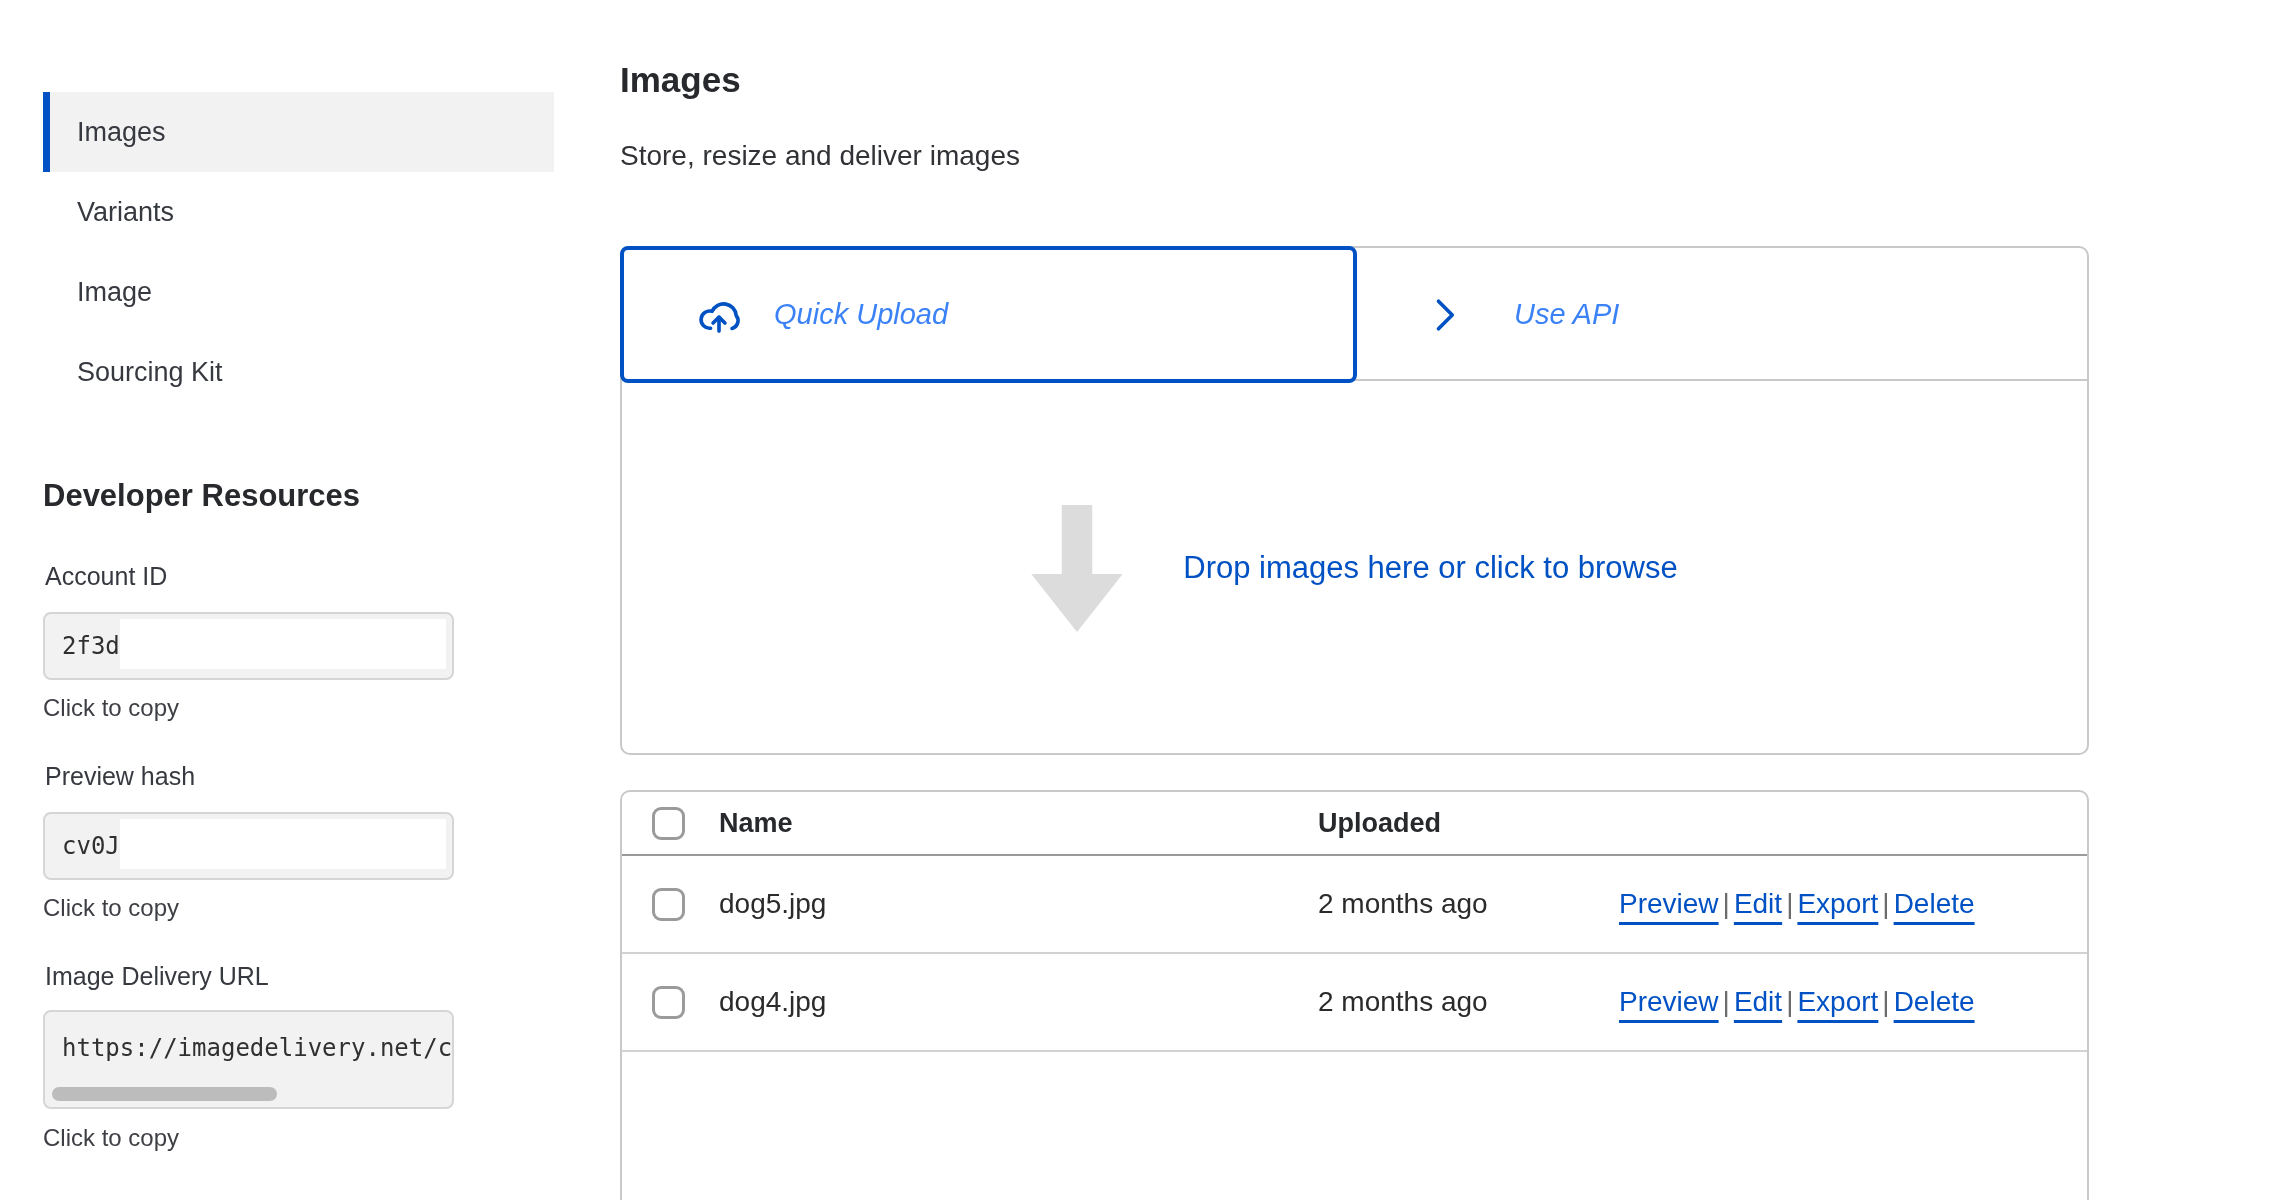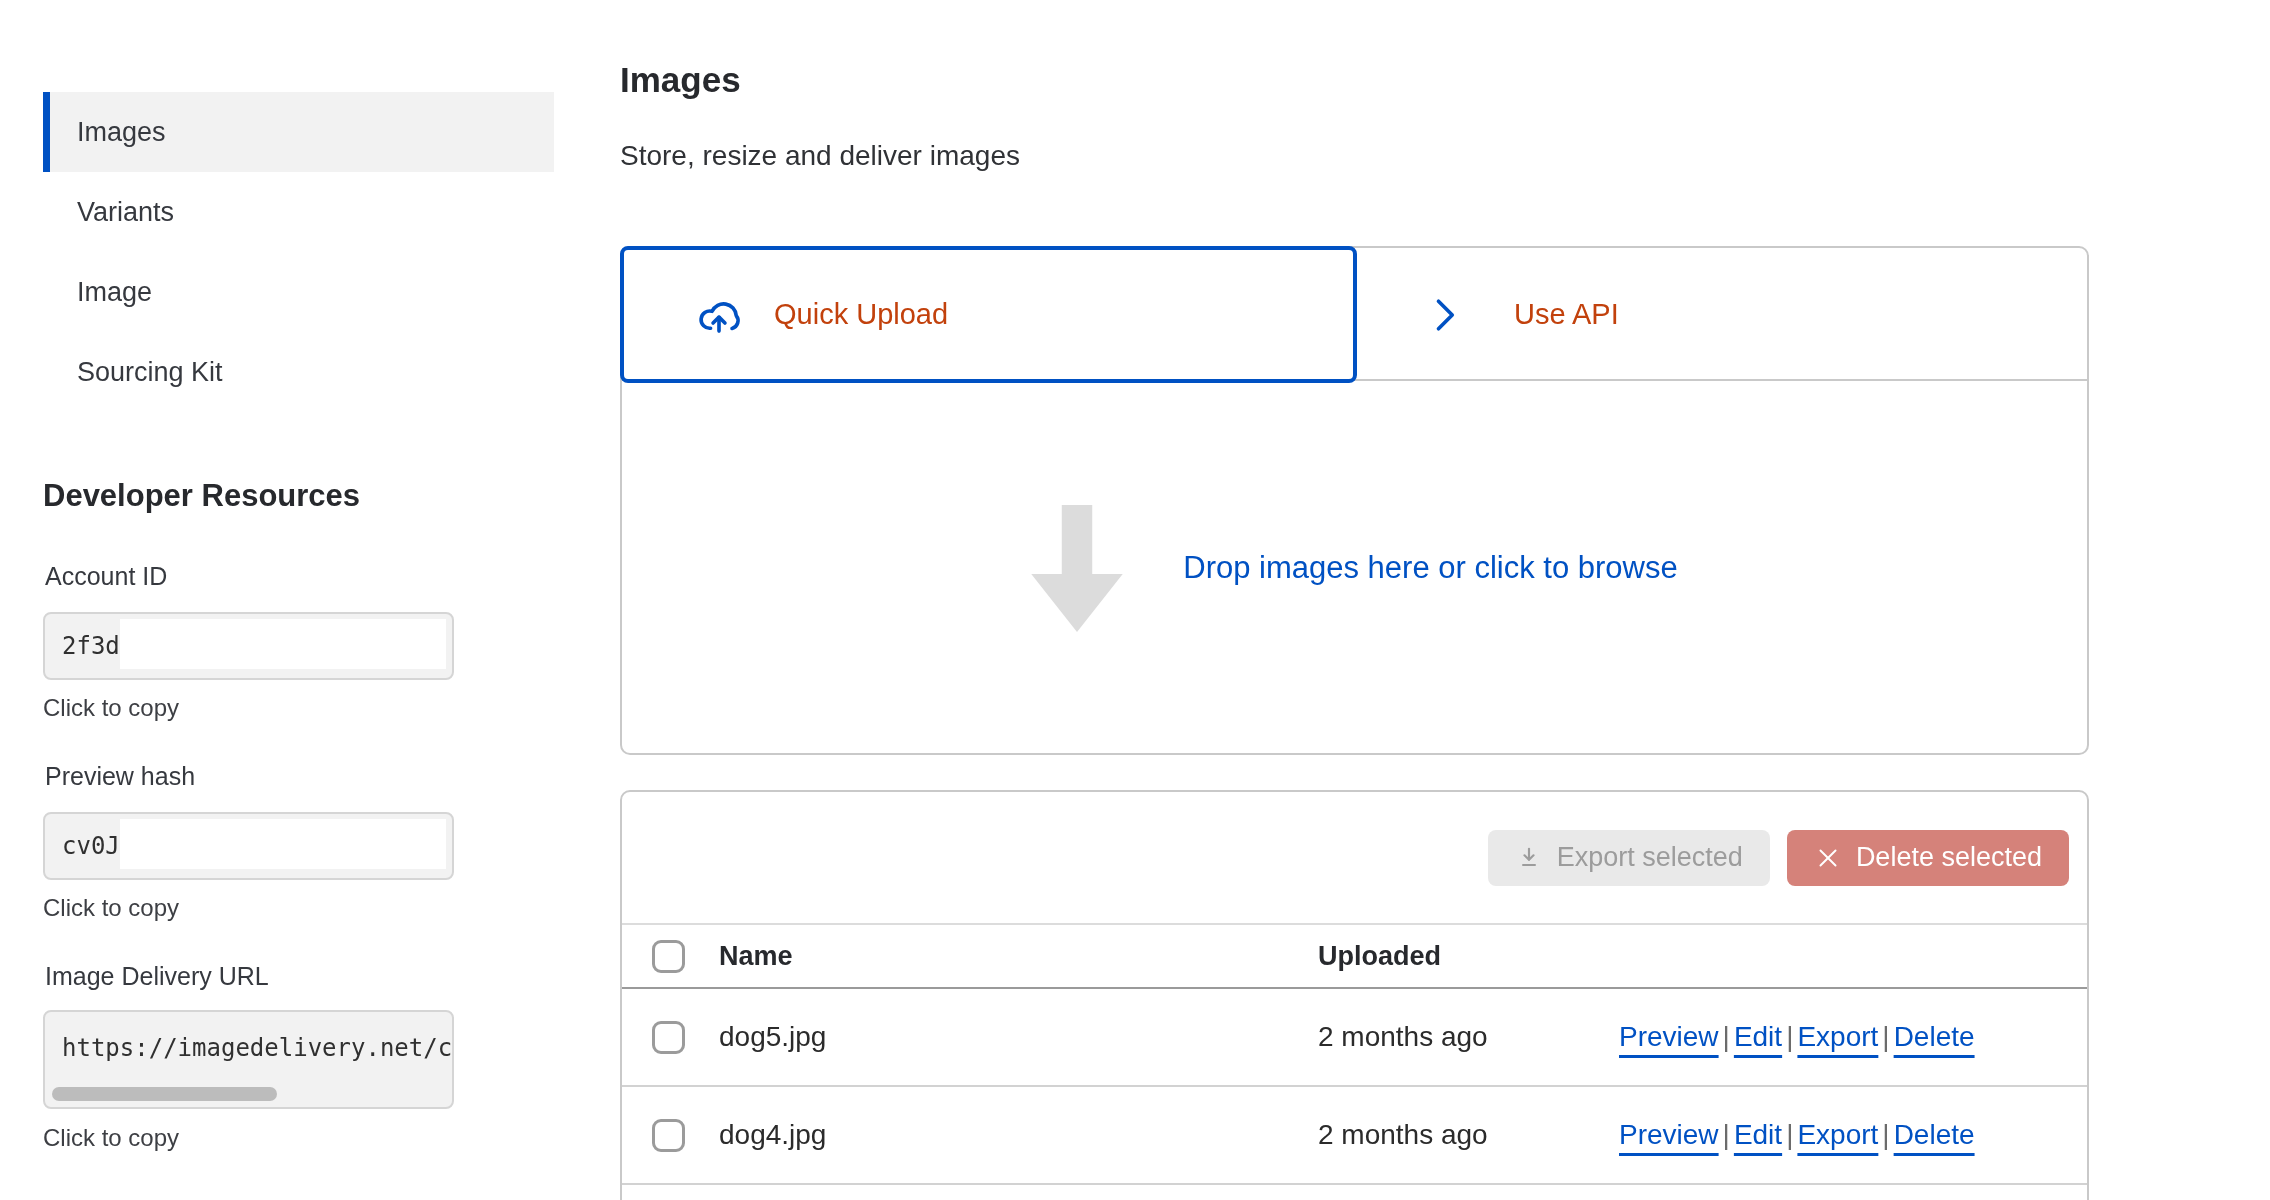--- a/index.html
+++ b/index.html
@@ -32,21 +32,21 @@
   .page-subtitle { position:absolute; left:620px; top:140px; font-size:28px; color:#303236; }
 
   .upload-card { position:absolute; left:620px; top:246px; width:1469px; height:509px;
               border:2px solid #c9c9c9; border-radius:10px; background:#fff; }
   .tab-row { position:relative; height:133px; border-bottom:2px solid #c9c9c9; }
   .tab-quick { position:absolute; left:-2px; top:-2px; width:737px; height:137px;
               background:#fff; border:4px solid #0051c3; border-radius:8px;
               display:flex; align-items:center; padding-left:70px; gap:30px; cursor:pointer; }
   .tab-api { position:absolute; left:800px; top:0; height:133px;
               display:flex; align-items:center; gap:48px; cursor:pointer; }
-  .tab-label { font-size:29px; font-weight:500; color:#c2410c; }
+  .tab-label { font-size:29px; font-weight:500; color:#3b82f6;font-style:italic; }
   .dropzone { position:absolute; left:0; top:135px; right:0; bottom:0;
               display:flex; align-items:center; justify-content:center; gap:60px; cursor:pointer; }
   .drop-text { font-size:31px; color:#0051c3; }
 
   .table-card { position:absolute; left:620px; top:790px; width:1469px; height:500px;
               border:2px solid #c9c9c9; border-radius:10px; background:#fff; overflow:hidden; }
   .toolbar { height:133px; display:flex; align-items:center; justify-content:flex-end;
               gap:17px; padding-right:18px; border-bottom:2px solid #dcdcdc; }
   .btn { height:56px; border:none; border-radius:8px; font-size:27px;
               display:flex; align-items:center; gap:14px; padding:0 27px;
@@ -137,41 +137,20 @@
       <span>
         <svg class="icon-svg" width="92" height="127" viewBox="0 0 90 125">
           <polygon points="30,0 60,0 60,68 90,68 45,125 0,68 30,68" fill="#dcdcdc"></polygon>
         </svg>
       </span>
       <span class="drop-text">Drop images here or click to browse</span>
     </div>
   </section>
 
   <section class="table-card">
-    <div class="toolbar">
-      <button class="btn btn-export">
-        <span>
-          <svg class="icon-svg" width="28" height="28" viewBox="0 0 26 26" fill="none" stroke="#9c9c9c" stroke-width="2" stroke-linecap="round" stroke-linejoin="round">
-            <line x1="13" y1="4.5" x2="13" y2="14.5"></line>
-            <polyline points="8.8,10.5 13,14.7 17.2,10.5"></polyline>
-            <line x1="7.5" y1="19.5" x2="18.5" y2="19.5"></line>
-          </svg>
-        </span>
-        <span>Export selected</span>
-      </button>
-      <button class="btn btn-delete">
-        <span>
-          <svg class="icon-svg" width="28" height="28" viewBox="0 0 26 26" fill="none" stroke="#ffffff" stroke-width="1.8" stroke-linecap="round">
-            <line x1="6" y1="6" x2="20" y2="20"></line>
-            <line x1="20" y1="6" x2="6" y2="20"></line>
-          </svg>
-        </span>
-        <span>Delete selected</span>
-      </button>
-    </div>
 
     <div class="tgrid thead">
       <span class="checkbox"></span>
       <span>Name</span>
       <span>Uploaded</span>
     </div>
 
     <div class="tgrid trow">
       <span class="checkbox"></span>
       <span>dog5.jpg</span>

